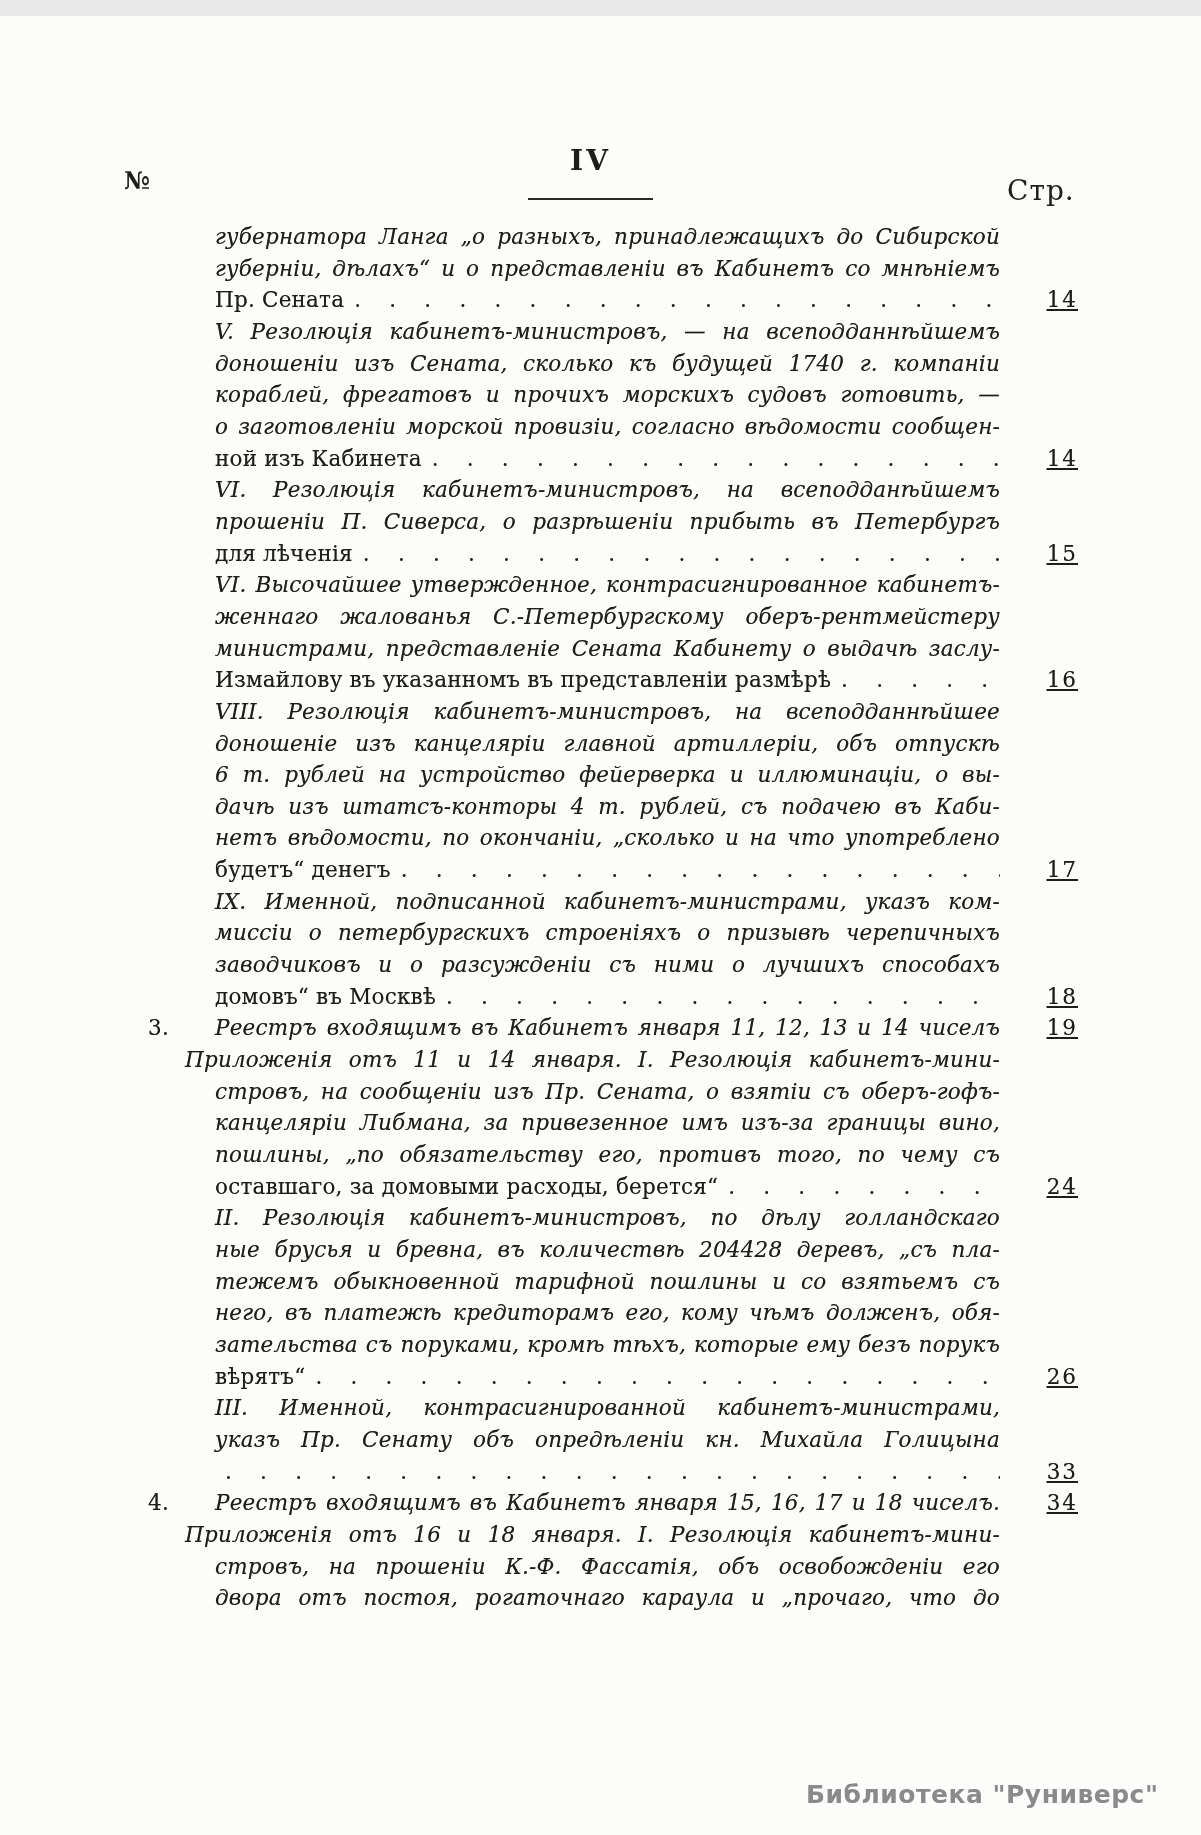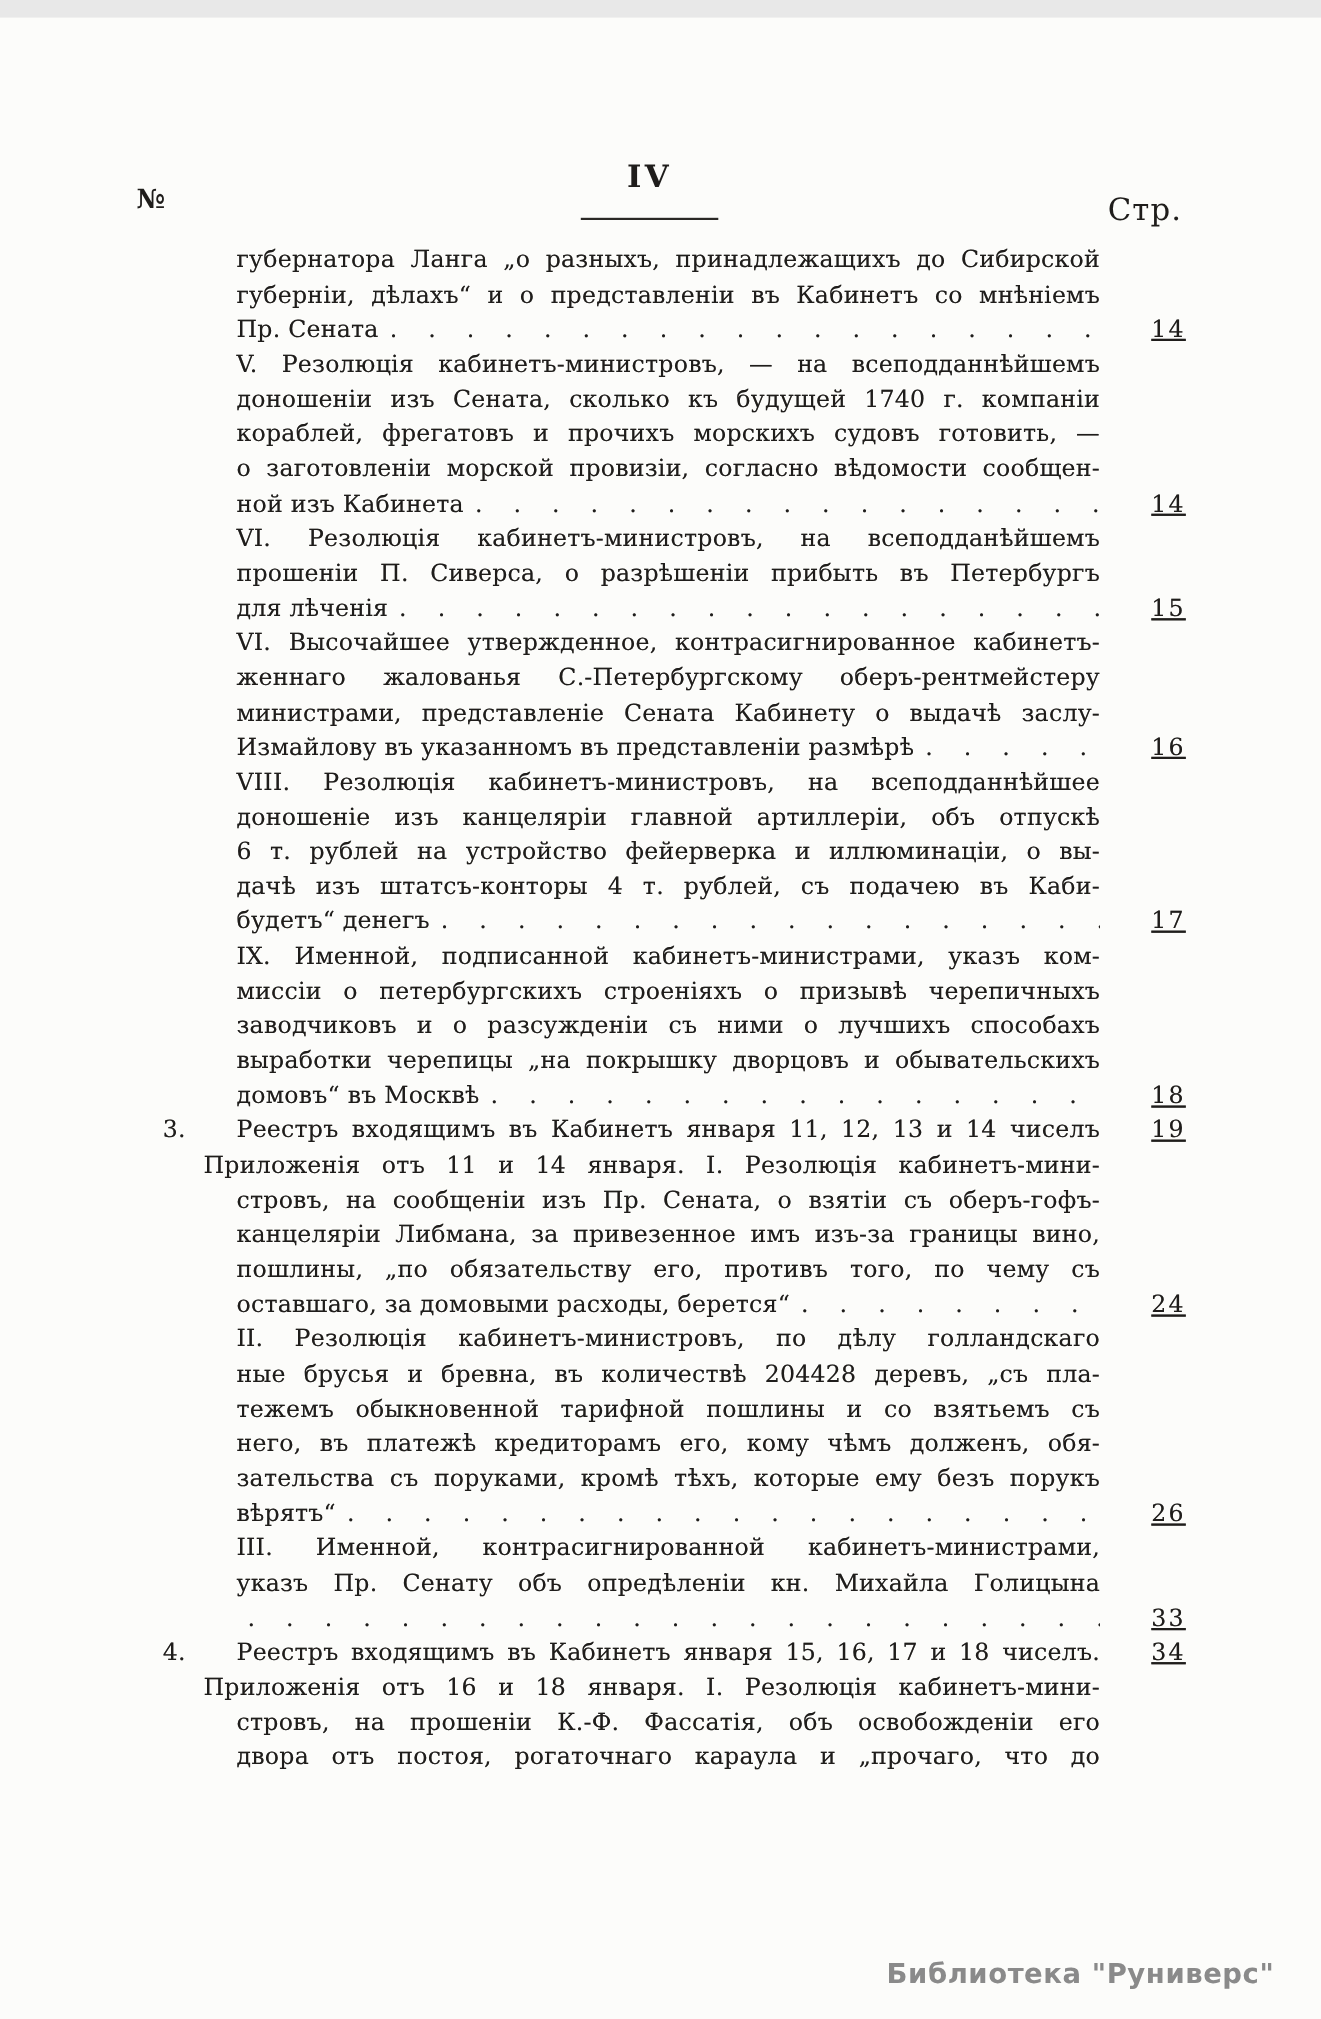--- a/index.html
+++ b/index.html
@@ -34,21 +34,21 @@
     text-shadow:0 0 0.4px rgba(30,28,25,0.55);
   }
   .toc-line { position:relative; display:flex; width:785px; }
   .toc-line.hang { margin-left:-30px; width:815px; }
   .toc-line .num {
     position:absolute; left:-67px; top:0; width:50px; text-align:left;
   }
   .toc-line .text { white-space:nowrap; }
   .toc-line.just .text {
     flex:1; white-space:normal;
-    text-align:justify; text-align-last:justify;
+    text-align:justify; text-align-last:justify;font-style:italic;
   }
   .toc-line .leader {
     flex:1; overflow:hidden; white-space:nowrap;
     padding-left:10px; word-spacing:21px;
   }
   .toc-line .page-no {
     position:absolute; right:-78px; top:0; width:72px;
     text-align:right; letter-spacing:2px; white-space:nowrap;text-decoration:underline;
   }
   .watermark {
@@ -126,36 +126,36 @@
       </div>
       <div class="toc-line just">
         <span class="text">доношеніе изъ канцеляріи главной артиллеріи, объ отпускѣ</span>
       </div>
       <div class="toc-line just">
         <span class="text">6 т. рублей на устройство фейерверка и иллюминаціи, о вы-</span>
       </div>
       <div class="toc-line just">
         <span class="text">дачѣ изъ штатсъ-конторы 4 т. рублей, съ подачею въ Каби-</span>
       </div>
+      <div class="toc-line just">
+        <span class="text">нетъ вѣдомости, по окончаніи, „сколько и на что употреблено</span>
+      </div>
       <div class="toc-line">
         <span class="text">будетъ“ денегъ</span>
         <span class="leader">. . . . . . . . . . . . . . . . . . . . . . . . . . . . . . . . . . . . . . . .</span>
         <span class="page-no">17</span>
       </div>
       <div class="toc-line just">
         <span class="text">IX.  Именной, подписанной кабинетъ-министрами, указъ ком-</span>
       </div>
       <div class="toc-line just">
         <span class="text">миссіи о петербургскихъ строеніяхъ о призывѣ черепичныхъ</span>
       </div>
       <div class="toc-line just">
         <span class="text">заводчиковъ и о разсужденіи съ ними о лучшихъ способахъ</span>
-      </div>
-      <div class="toc-line just">
-        <span class="text">выработки черепицы „на покрышку дворцовъ и обывательскихъ</span>
       </div>
       <div class="toc-line">
         <span class="text">домовъ“ въ Москвѣ</span>
         <span class="leader">. . . . . . . . . . . . . . . . . . . . . . . . . . . . . . . . . . . . . . . .</span>
         <span class="page-no">18</span>
       </div>
       <div class="toc-line just">
         <span class="num">3.</span>
         <span class="text">Реестръ входящимъ въ Кабинетъ января 11, 12, 13 и 14 чиселъ</span>
         <span class="page-no">19</span>

